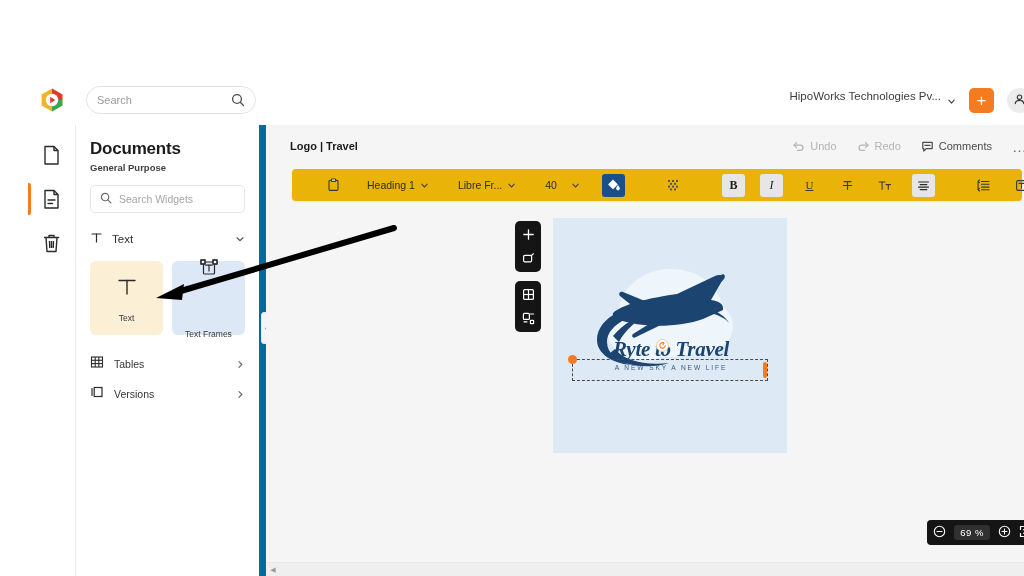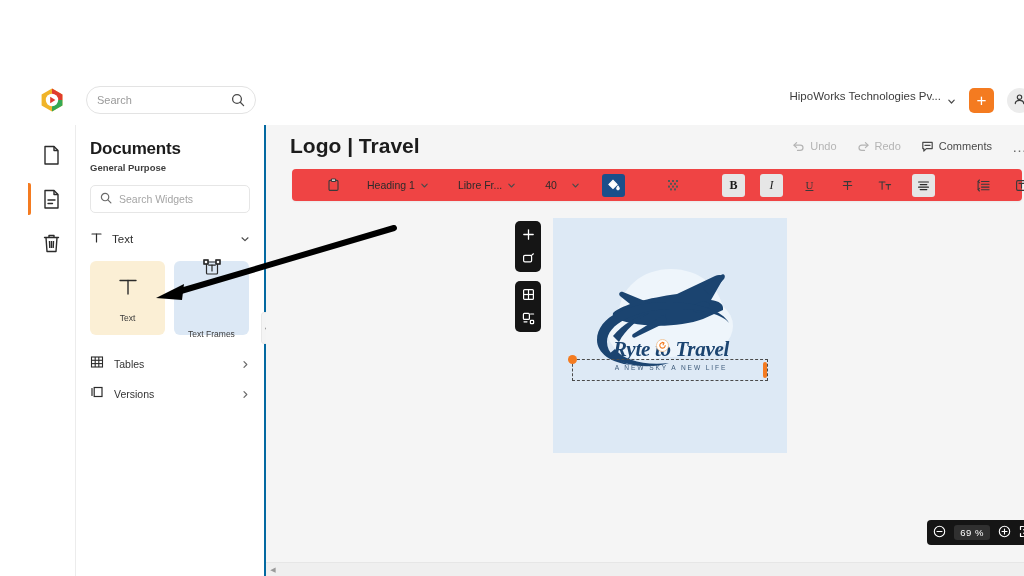--- a/index.html
+++ b/index.html
@@ -56,21 +56,21 @@
     display: flex; align-items: center; justify-content: center;
   }
   .rail-item.active::before {
     content:""; position: absolute; left: 0; top: 6px; width: 3px; height: 32px;
     background: #f47b20; border-radius: 0 2px 2px 0;
   }
 
   
   .panel {
     position: absolute; left: 48px; top: 125px; width: 190px; height: 451px;
-    background: #ffffff; border-right: 2px solid #0369a1; padding: 14px 14px 0 14px;
+    background: #ffffff; border-right: 7px solid #0369a1; padding: 14px 14px 0 14px;
   }
   .panel-title { font-size: 17px; font-weight: bold; color: #1c1c1c; letter-spacing: -0.2px; }
   .panel-sub { font-size: 9.5px; font-weight: bold; color: #3f3f3f; margin-top: 3px; }
   .widget-search {
     margin-top: 12px; height: 28px; border: 1px solid #e6e6e6; border-radius: 5px;
     display: flex; align-items: center; gap: 7px; padding: 0 9px; background:#fff;
   }
   .widget-search .ph { font-size: 10.5px; color: #a5a5a5; }
 
   .group-head {
@@ -99,30 +99,30 @@
 
   
   .main {
     position: absolute; left: 238px; top: 125px; width: 786px; height: 451px;
     background: #f5f5f5;
   }
   .doc-header {
     position: absolute; left: 0; top: 0; width: 786px; height: 42px;
     display: flex; align-items: center; padding: 0 24px;
   }
-  .doc-title { font-size: 21px; font-weight: bold; color: #1c1c1c; flex: 1; }
+  .doc-title { font-size: 11px; font-weight: bold; color: #1c1c1c; flex: 1; }
   .hdr-btn { display: flex; align-items: center; gap: 5px; margin-left: 20px; }
   .hdr-btn .t { font-size: 11px; }
   .hdr-btn.dim .t { color: #b4b4b4; }
   .hdr-btn.on .t { color: #4a4a4a; }
   .dots { margin-left: 20px; font-size: 15px; color: #6c6c6c; letter-spacing: 1px; line-height: 0.6; }
 
   .toolbar {
     position: absolute; left: 26px; top: 44px; width: 730px; height: 32px;
-    background: #ef4444; border-radius: 4px;
+    background: #eab308; border-radius: 4px;
     display: flex; align-items: center; padding: 0 8px; gap: 15px;
     box-shadow: 0 1px 2px rgba(0,0,0,0.05);
   }
   .tb-icon {
     width: 23px; height: 23px; border-radius: 3px;
     display: flex; align-items: center; justify-content: center; flex: none;
   }
   .tb-icon.active { background: #e6e6e6; }
   .tb-icon.accent { background: #1b4f8a; }
   .tb-sel {

